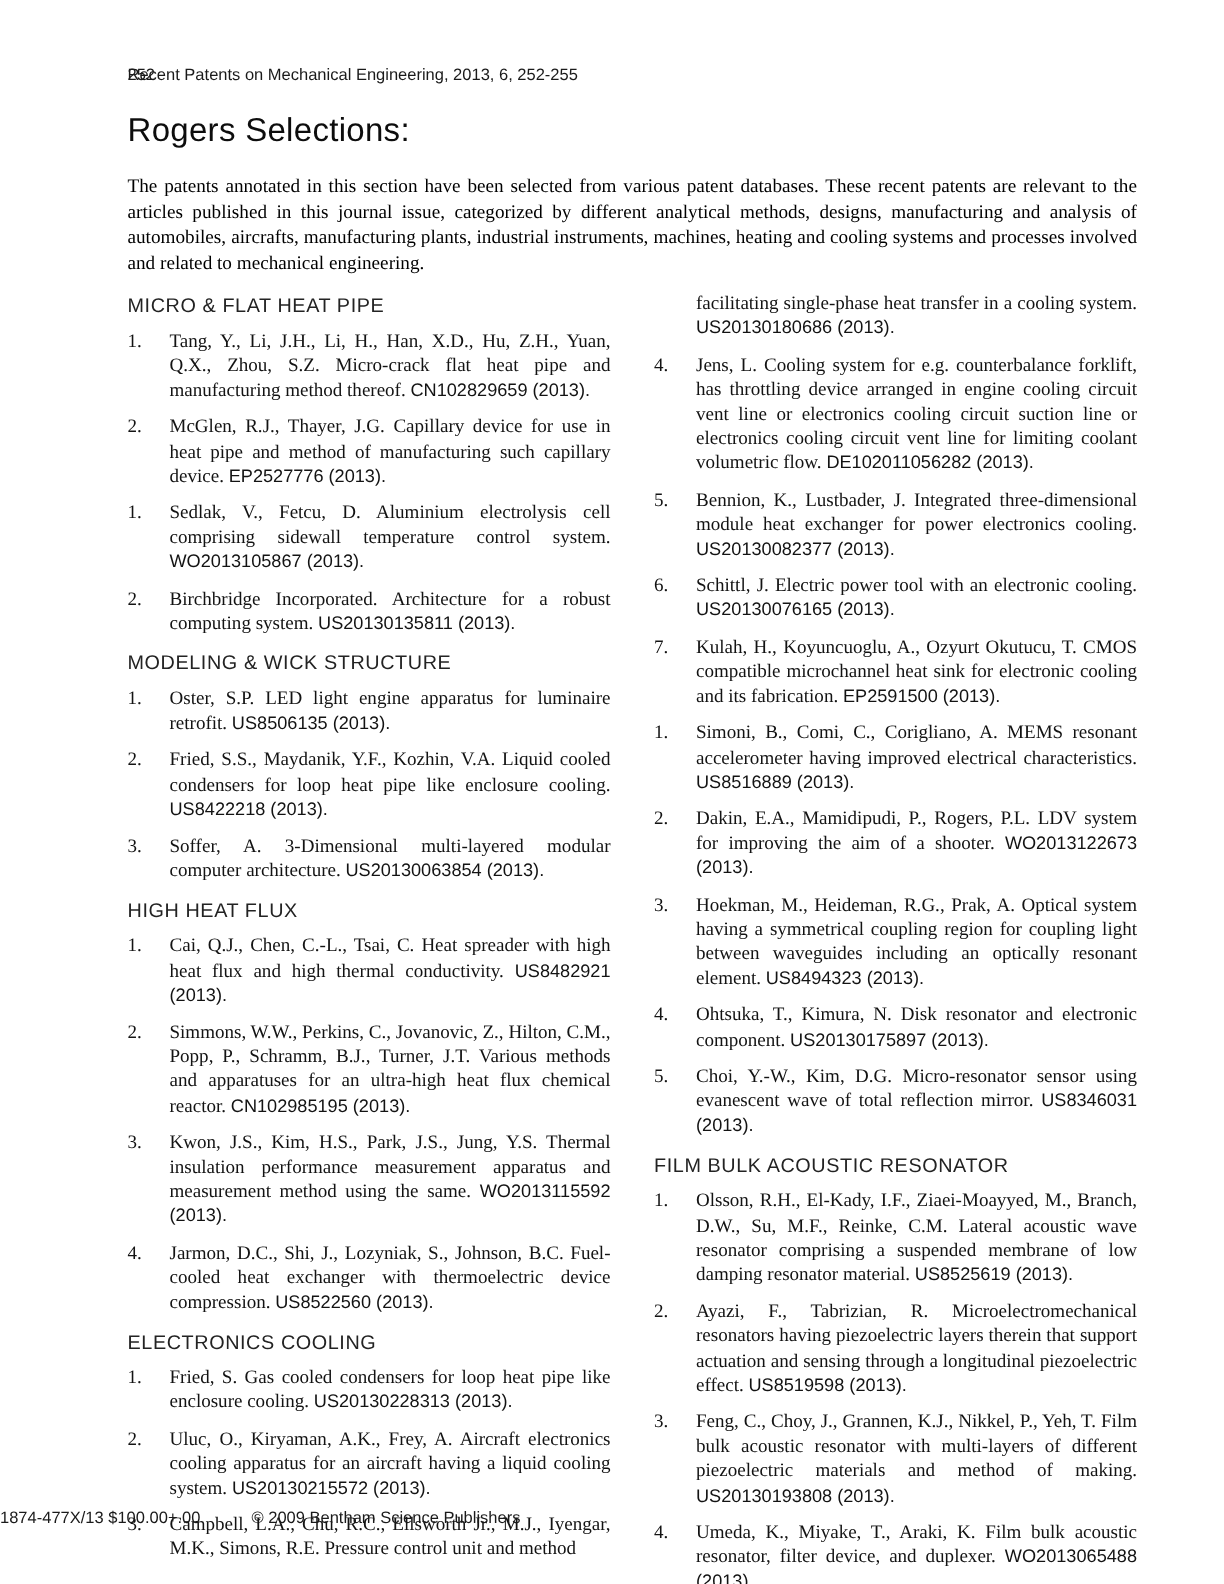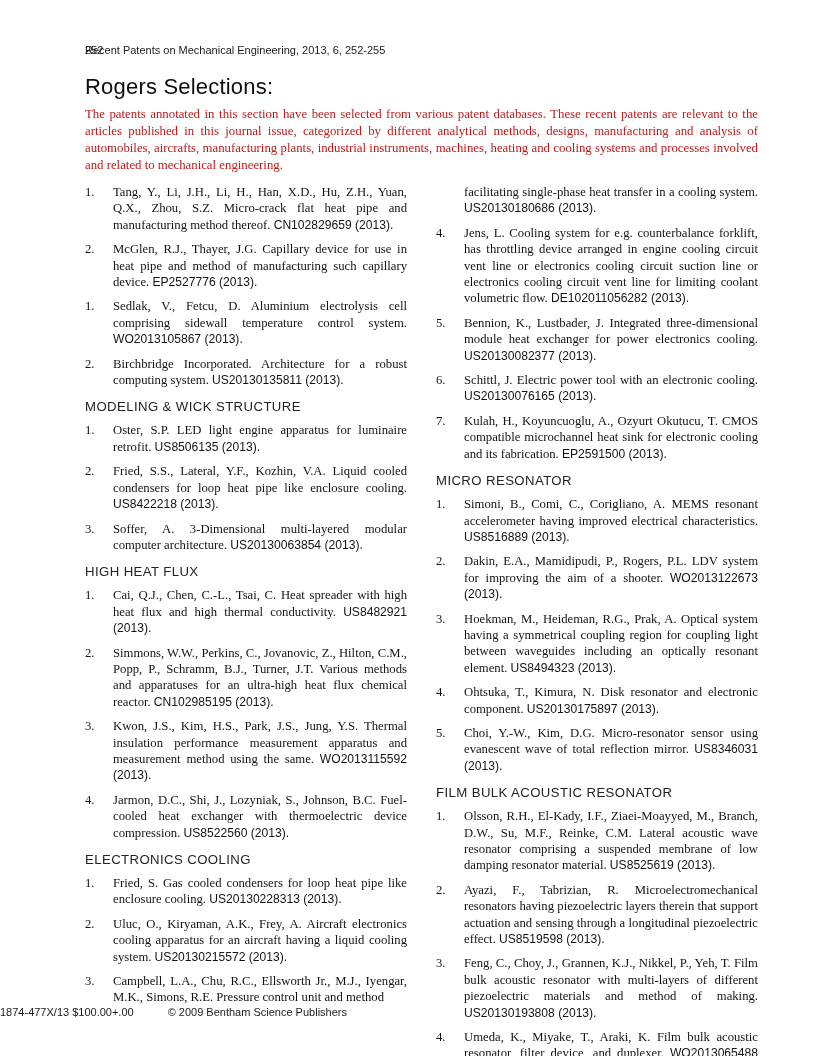--- a/index.html
+++ b/index.html
@@ -19,23 +19,23 @@
     height: 14px;
   }
   .page-num { position: absolute; left: 0; top: 0; }
   .journal-ref { display: block; text-align: left; }
   .page-title {
     font-family: "Liberation Sans", sans-serif;
     font-size: 22px; font-weight: normal; color: #0d0d0d;
     margin-top: 16px; letter-spacing: 0.2px;
   }
   .intro {
-    margin-top: 6px;
+    margin-top: 16px;
     font-size: 12.8px; line-height: 17px;
-    text-align: justify; color: #b91c1c;
+    text-align: justify; color: #000000;
   }
   .columns {
     margin-top: 10px;
     display: flex; gap: 29px;
   }
   .col { width: 322px; }
   .section-heading {
     font-family: "Liberation Sans", sans-serif;
     font-size: 13.2px; color: #232323;
     letter-spacing: 0.4px;
@@ -66,20 +66,21 @@
     <span class="page-num">252</span>
     <span class="journal-ref">Recent Patents on Mechanical Engineering, 2013, 6, 252-255</span>
   </div>
 
   <h1 class="page-title">Rogers Selections:</h1>
 
   <p class="intro">The patents annotated in this section have been selected from various patent databases. These recent patents are relevant to the articles published in this journal issue, categorized by different analytical methods, designs, manufacturing and analysis of automobiles, aircrafts, manufacturing plants, industrial instruments, machines, heating and cooling systems and processes involved and related to mechanical engineering.</p>
 
   <div class="columns">
     <div class="col">
+        <div class="section-heading">MICRO &amp; FLAT HEAT PIPE</div>
         <div class="entry">
           <span class="entry-num">1.</span>
           <span class="entry-body"><span>Tang, Y., Li, J.H., Li, H., Han, X.D., Hu, Z.H., Yuan, Q.X., Zhou, S.Z. Micro-crack flat heat pipe and manufacturing method thereof.</span> <span class="patent-ref">CN102829659 (2013).</span></span>
         </div>
         <div class="entry">
           <span class="entry-num">2.</span>
           <span class="entry-body"><span>McGlen, R.J., Thayer, J.G. Capillary device for use in heat pipe and method of manufacturing such capillary device.</span> <span class="patent-ref">EP2527776 (2013).</span></span>
         </div>
         <div class="entry">
           <span class="entry-num">1.</span>
@@ -89,21 +90,21 @@
           <span class="entry-num">2.</span>
           <span class="entry-body"><span>Birchbridge Incorporated. Architecture for a robust computing system.</span> <span class="patent-ref">US20130135811 (2013).</span></span>
         </div>
         <div class="section-heading">MODELING &amp; WICK STRUCTURE</div>
         <div class="entry">
           <span class="entry-num">1.</span>
           <span class="entry-body"><span>Oster, S.P. LED light engine apparatus for luminaire retrofit.</span> <span class="patent-ref">US8506135 (2013).</span></span>
         </div>
         <div class="entry">
           <span class="entry-num">2.</span>
-          <span class="entry-body"><span>Fried, S.S., Lateral, Y.F., Kozhin, V.A. Liquid cooled condensers for loop heat pipe like enclosure cooling.</span> <span class="patent-ref">US8422218 (2013).</span></span>
+          <span class="entry-body"><span>Fried, S.S., Maydanik, Y.F., Kozhin, V.A. Liquid cooled condensers for loop heat pipe like enclosure cooling.</span> <span class="patent-ref">US8422218 (2013).</span></span>
         </div>
         <div class="entry">
           <span class="entry-num">3.</span>
           <span class="entry-body"><span>Soffer, A. 3-Dimensional multi-layered modular computer architecture.</span> <span class="patent-ref">US20130063854 (2013).</span></span>
         </div>
         <div class="section-heading">HIGH HEAT FLUX</div>
         <div class="entry">
           <span class="entry-num">1.</span>
           <span class="entry-body"><span>Cai, Q.J., Chen, C.-L., Tsai, C. Heat spreader with high heat flux and high thermal conductivity.</span> <span class="patent-ref">US8482921 (2013).</span></span>
         </div>
@@ -147,21 +148,20 @@
           <span class="entry-body"><span>Bennion, K., Lustbader, J. Integrated three-dimensional module heat exchanger for power electronics cooling.</span> <span class="patent-ref">US20130082377 (2013).</span></span>
         </div>
         <div class="entry">
           <span class="entry-num">6.</span>
           <span class="entry-body"><span>Schittl, J. Electric power tool with an electronic cooling.</span> <span class="patent-ref">US20130076165 (2013).</span></span>
         </div>
         <div class="entry">
           <span class="entry-num">7.</span>
           <span class="entry-body"><span>Kulah, H., Koyuncuoglu, A., Ozyurt Okutucu, T. CMOS compatible microchannel heat sink for electronic cooling and its fabrication.</span> <span class="patent-ref">EP2591500 (2013).</span></span>
         </div>
-        <div class="section-heading">MICRO RESONATOR</div>
         <div class="entry">
           <span class="entry-num">1.</span>
           <span class="entry-body"><span>Simoni, B., Comi, C., Corigliano, A. MEMS resonant accelerometer having improved electrical characteristics.</span> <span class="patent-ref">US8516889 (2013).</span></span>
         </div>
         <div class="entry">
           <span class="entry-num">2.</span>
           <span class="entry-body"><span>Dakin, E.A., Mamidipudi, P., Rogers, P.L. LDV system for improving the aim of a shooter.</span> <span class="patent-ref">WO2013122673 (2013).</span></span>
         </div>
         <div class="entry">
           <span class="entry-num">3.</span>

